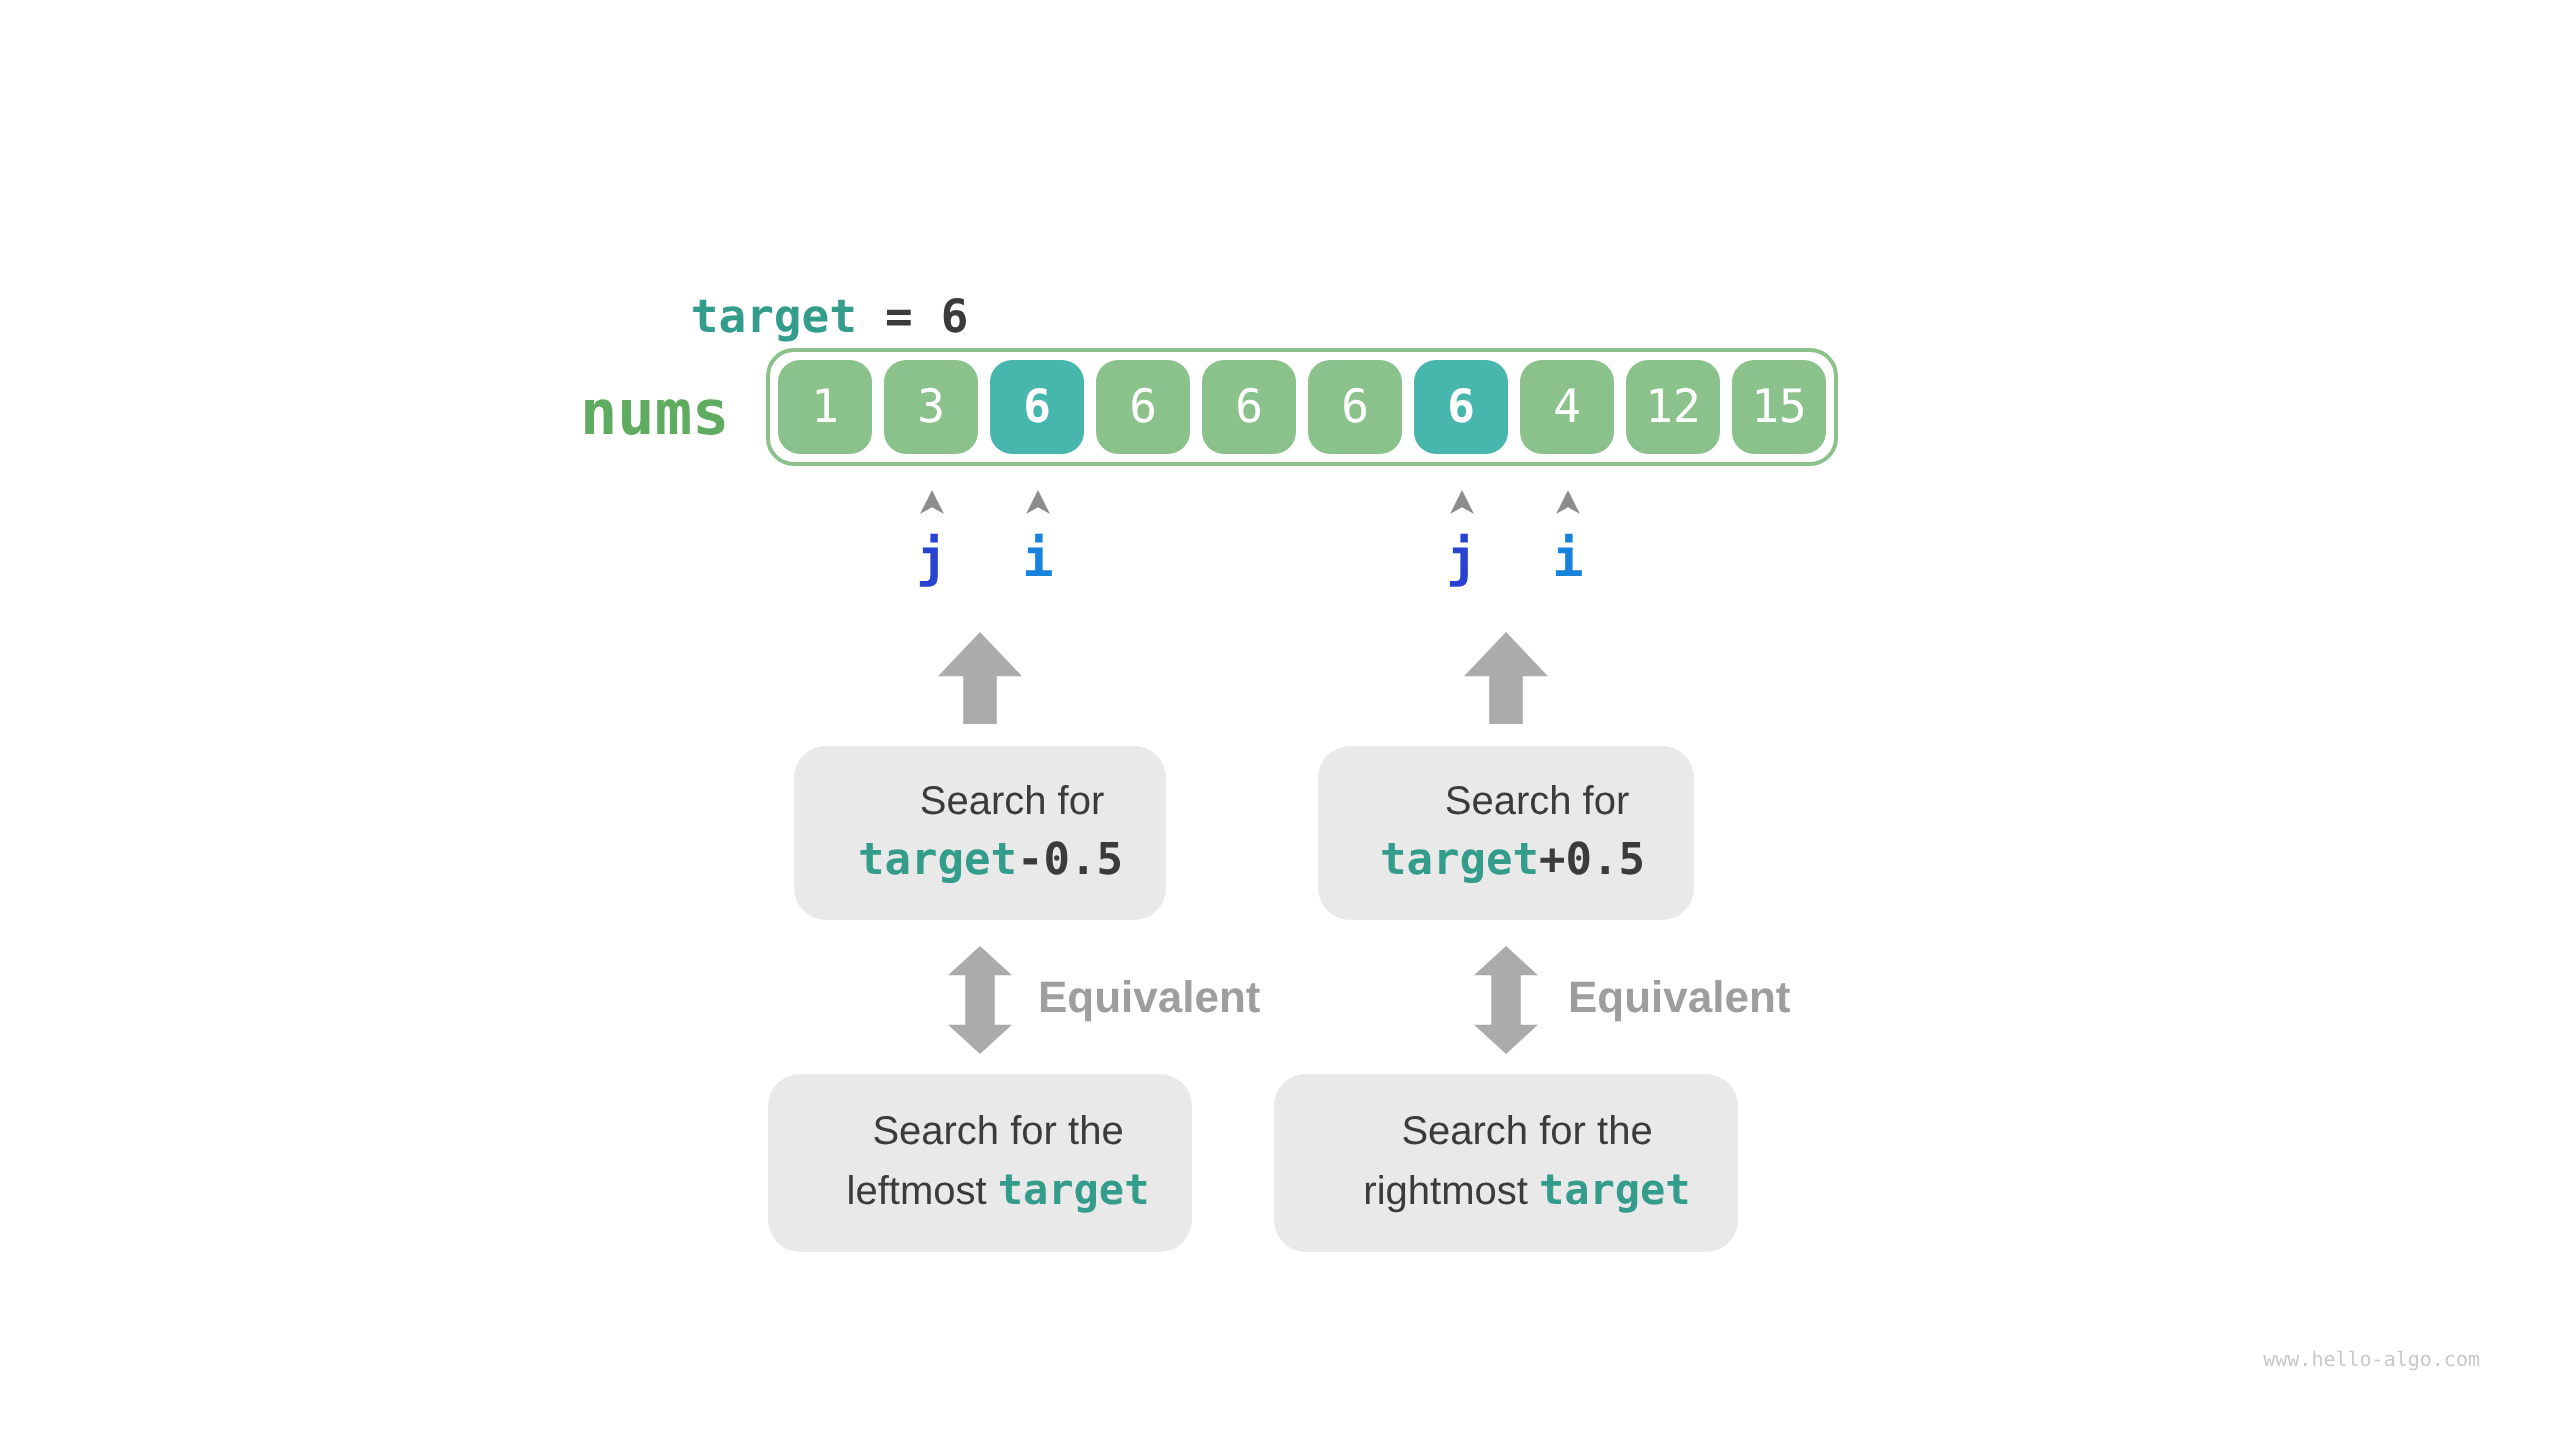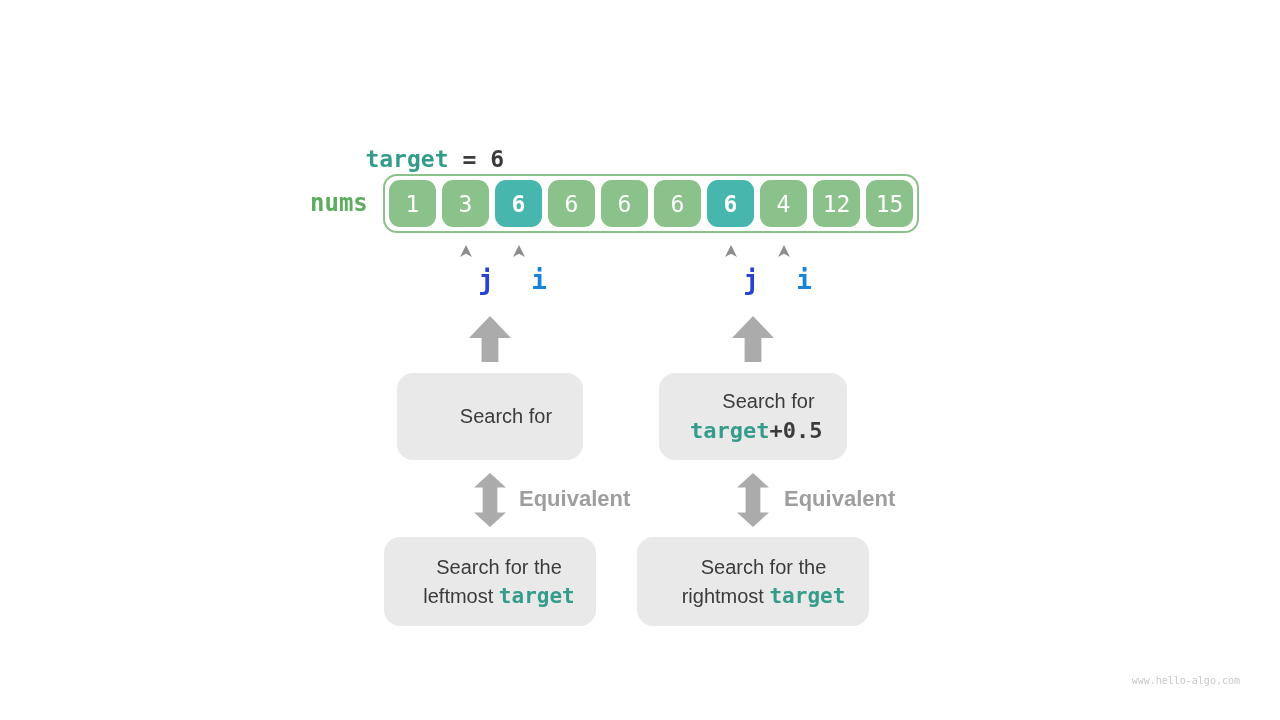--- a/index.html
+++ b/index.html
@@ -7,42 +7,42 @@
   body { font-family: "Liberation Sans", sans-serif; }
 
   .canvas {
     position: relative;
     width: 1280px;
     height: 720px;
     background: #ffffff;
     overflow: hidden;
   }
 
-  .mono { font-family: "DejaVu Sans Mono", "Liberation Mono", monospace; margin-left: 20px; }
+  .mono { font-family: "DejaVu Sans Mono", "Liberation Mono", monospace; }
 
   
   .target-line {
     position: absolute;
     left: 290px;
     top: 114px;
     font-size: 23px;
     font-weight: bold;
     line-height: 30px;
     white-space: pre;
   }
   .code-teal { color: #339C8B; }
   .code-dark { color: #3B3B3B; }
   .op-gap { margin-left: 14px; }
 
   
   .nums-label {
     position: absolute;
     left: 290px;
     top: 189px;
-    font-size: 24px;
+    font-size: 31px;
     font-weight: bold;
     color: #5FAB5F;
   }
 
   
   .array-box {
     position: absolute;
     left: 383px;
     top: 174px;
     display: inline-flex;
@@ -196,20 +196,21 @@
   <div class="pointer-label pointer-j mono" style="left:451px">j</div>
   <div class="pointer-label pointer-i mono" style="left:504px">i</div>
   <div class="pointer-label pointer-j mono" style="left:716px">j</div>
   <div class="pointer-label pointer-i mono" style="left:769px">i</div>
 
   <div class="arrow-up" style="left:469px"></div>
   <div class="arrow-up" style="left:732px"></div>
 
   <div class="gray-box box-upper-left">
     <div class="line">Search for</div>
+    <div class="code-line"><span class="code-teal">target</span><span class="code-dark">-0.5</span></div>
   </div>
   <div class="gray-box box-upper-right">
     <div class="line">Search for</div>
     <div class="code-line"><span class="code-teal">target</span><span class="code-dark">+0.5</span></div>
   </div>
 
   <div class="arrow-updown" style="left:474px"></div>
   <div class="arrow-updown" style="left:737px"></div>
   <div class="equiv-label equiv-left">Equivalent</div>
   <div class="equiv-label equiv-right">Equivalent</div>

